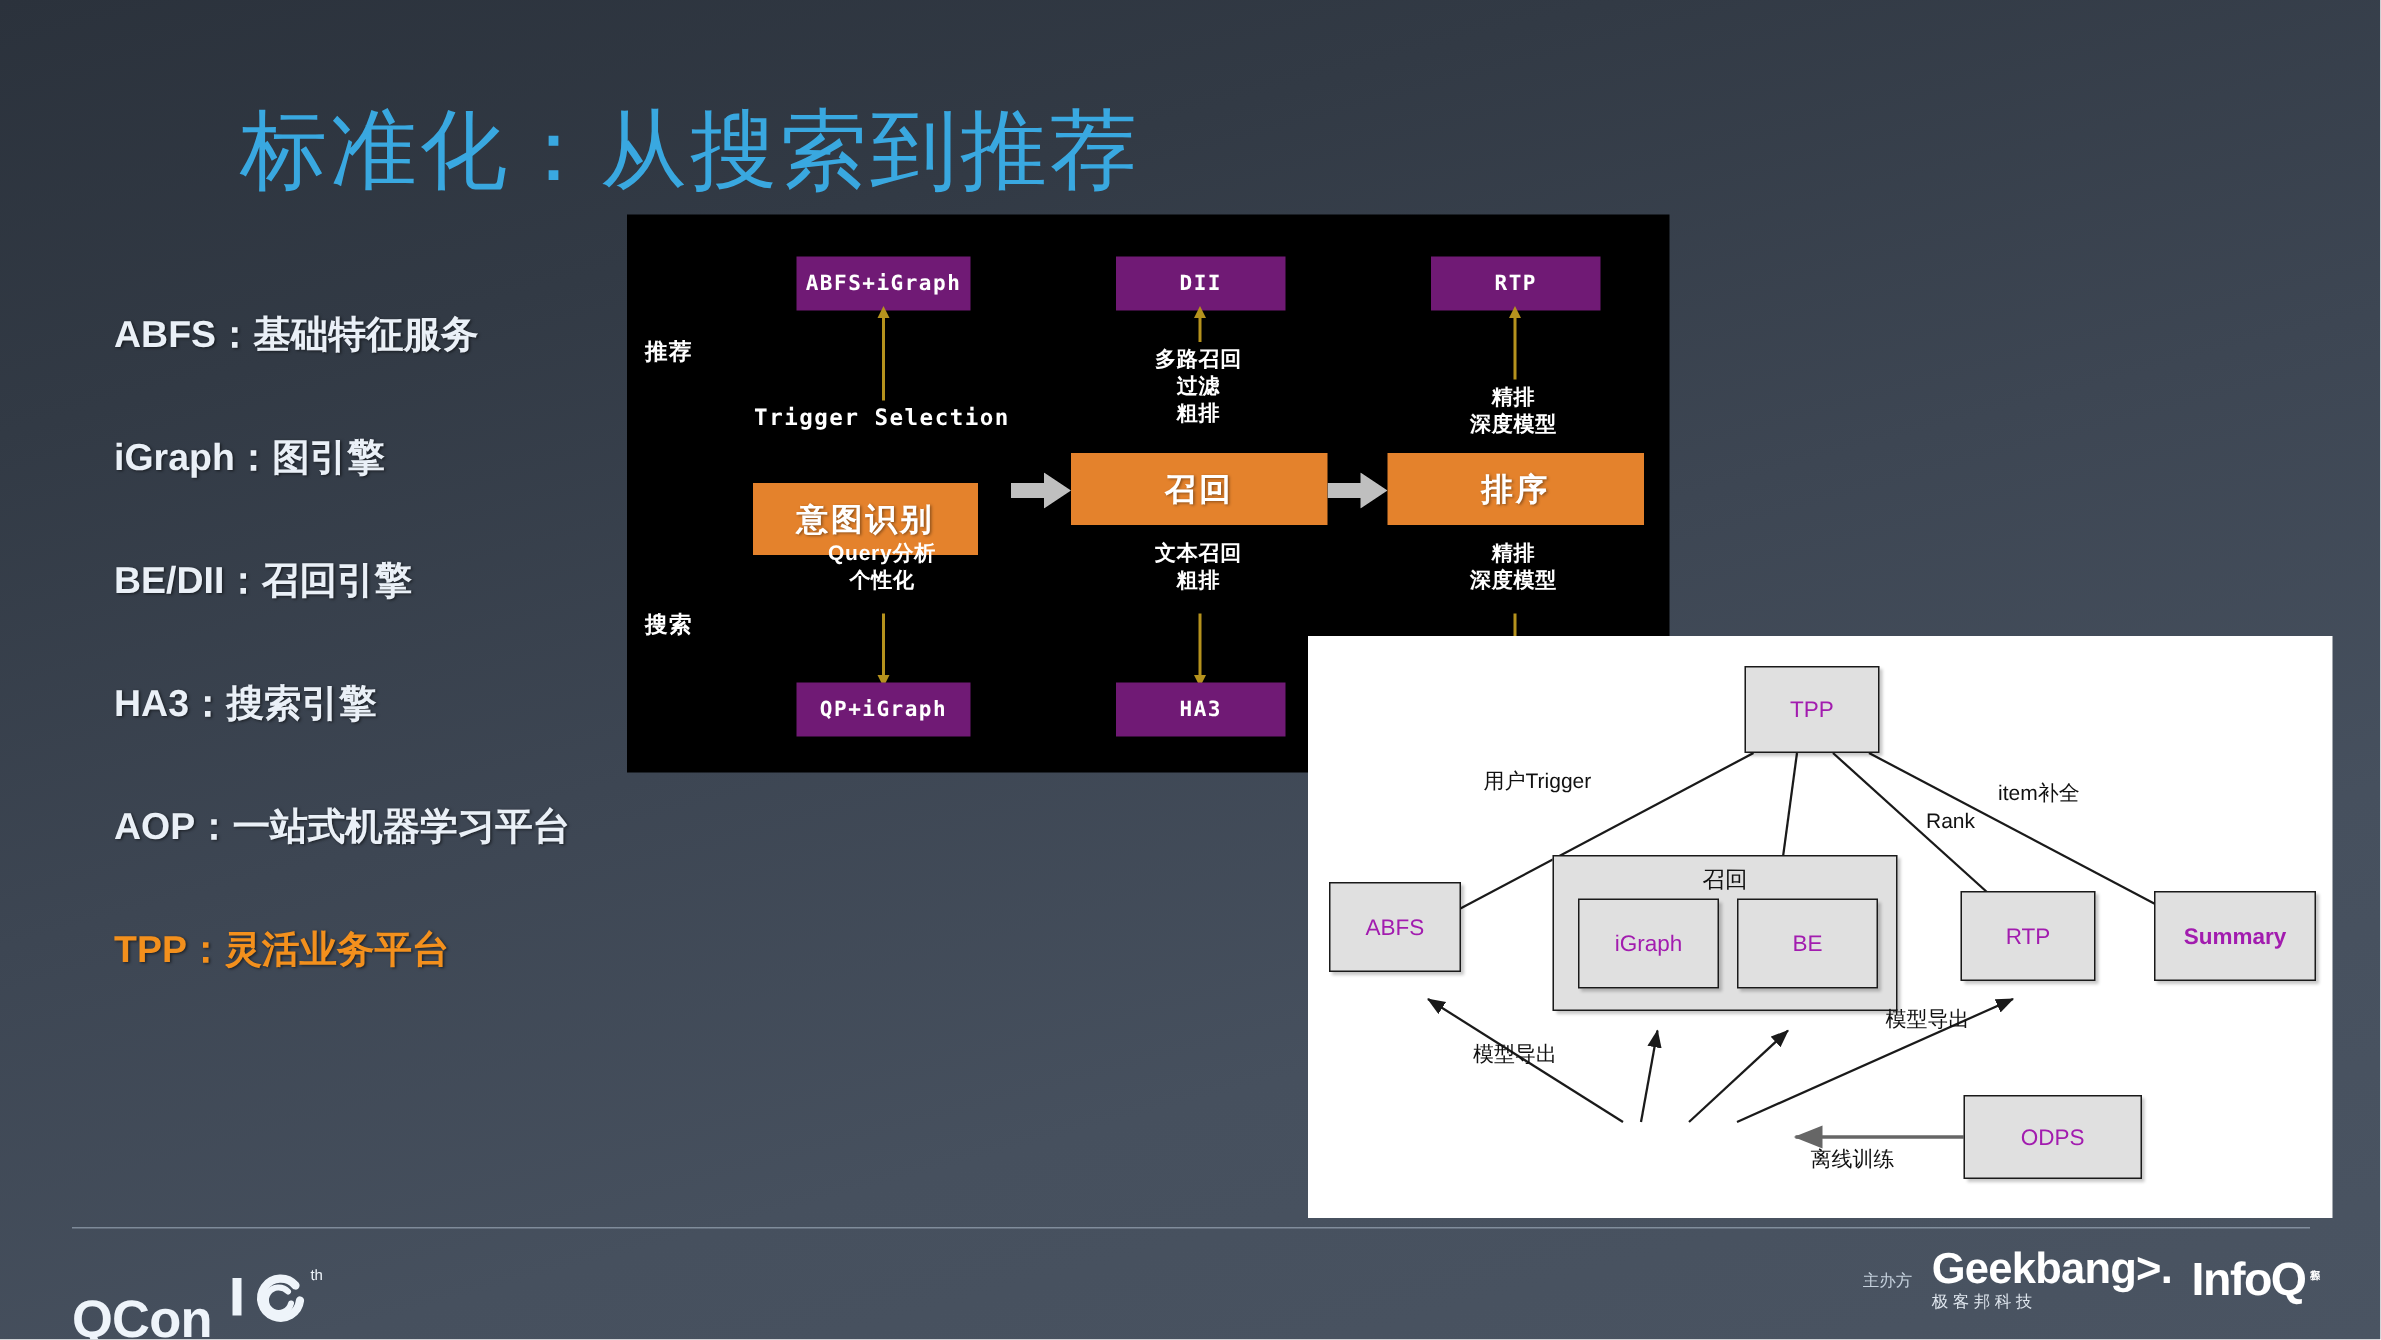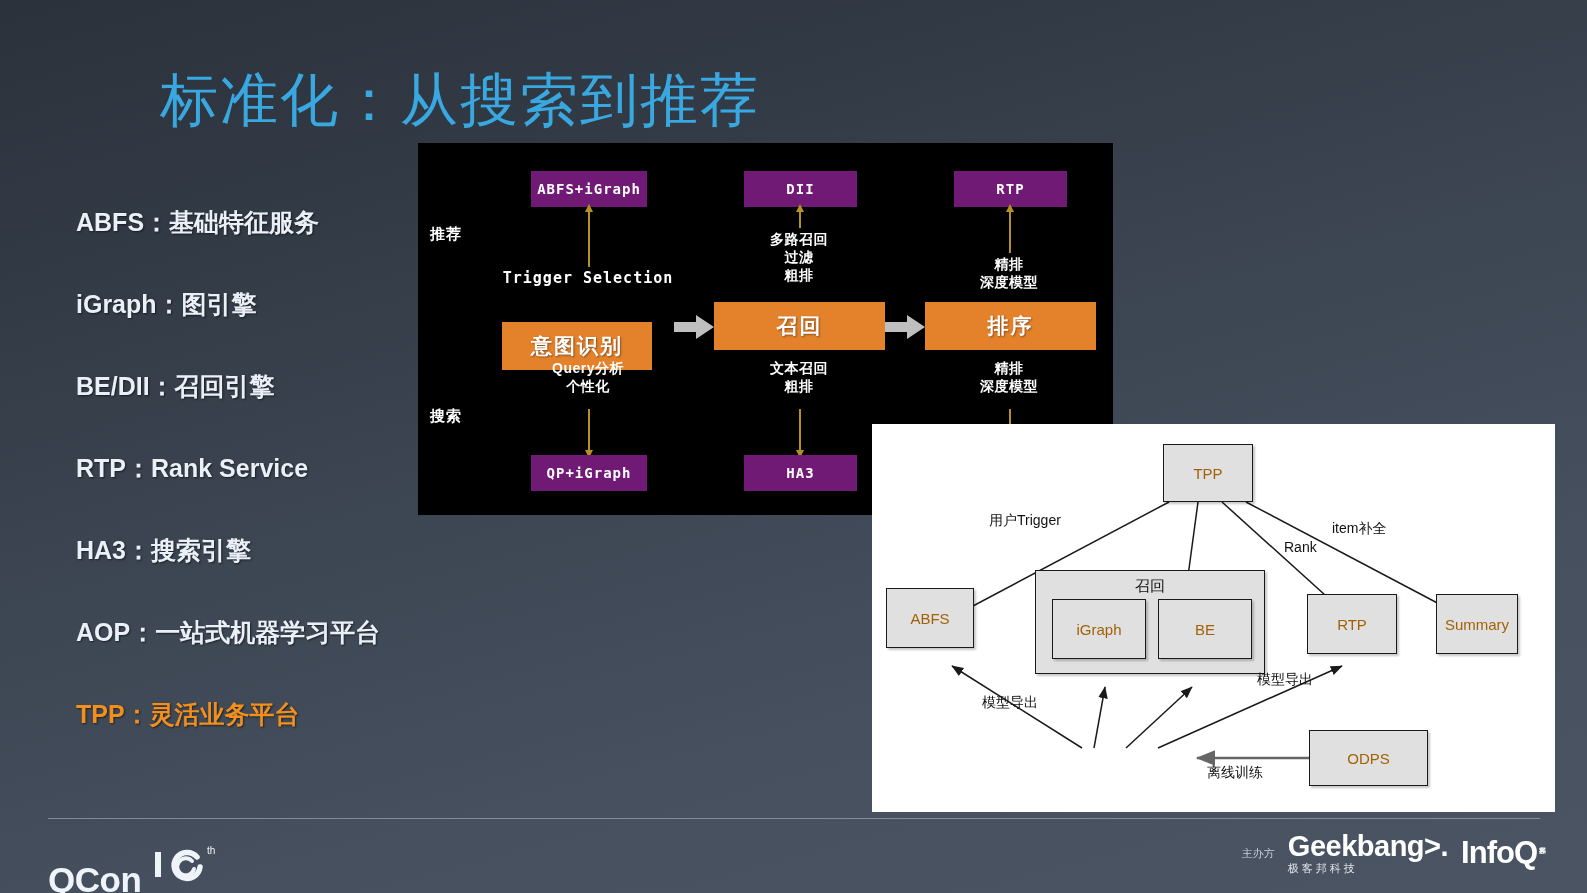--- a/index.html
+++ b/index.html
@@ -126,21 +126,21 @@
     width: 683px; height: 388px;
     background: #ffffff;
   }
   .wp-svg { position: absolute; left: 0; top: 0; }
   .wp-node {
     position: absolute;
     background: #e0e0e0;
     border: 1.6px solid #1a1a1a;
     display: flex; align-items: center; justify-content: center;
     font-size: 15px;
-    color: #a16207;
+    color: #a21caf;
     box-shadow: 2px 2px 2px rgba(0,0,0,0.22);
   }
   .wp-group {
     position: absolute;
     background: #e0e0e0;
     border: 1.6px solid #1a1a1a;
     box-shadow: 2px 2px 2px rgba(0,0,0,0.22);
   }
   .wp-group-title {
     position: absolute;
@@ -201,21 +201,20 @@
 <body>
 
 <div class="slide">
 
   <div class="slide-title">标准化：从搜索到推荐</div>
 
   <div class="glossary">
     <div class="glossary-item">ABFS：基础特征服务</div>
     <div class="glossary-item">iGraph：图引擎</div>
     <div class="glossary-item">BE/DII：召回引擎</div>
-    <div class="glossary-item">RTP：Rank Service</div>
     <div class="glossary-item">HA3：搜索引擎</div>
     <div class="glossary-item">AOP：一站式机器学习平台</div>
     <div class="glossary-item accent">TPP：灵活业务平台</div>
   </div>
 
   <div class="black-panel">
 
     <div class="bp-rowlabel rec">推荐</div>
     <div class="bp-rowlabel sea">搜索</div>
 
@@ -299,21 +298,21 @@
     <div class="wp-node" style="left:14px; top:164px; width:88px; height:60px;">ABFS</div>
 
     <div class="wp-group" style="left:163px; top:146px; width:230px; height:104px;">
       <div class="wp-group-title">召回</div>
     </div>
     <div class="wp-node" style="left:180px; top:175px; width:94px; height:60px;">iGraph</div>
     <div class="wp-node" style="left:286px; top:175px; width:94px; height:60px;">BE</div>
 
     <div class="wp-node" style="left:435px; top:170px; width:90px; height:60px;">RTP</div>
 
-    <div class="wp-node" style="left:564px; top:170px; width:82px; height:60px;">Summary</div>
+    <div class="wp-node" style="left:564px; top:170px; width:108px; height:60px;font-weight:bold;">Summary</div>
 
 
     <div class="wp-node" style="left:437px; top:306px; width:119px; height:56px;">ODPS</div>
 
     <div class="wp-label" style="left:117px; top:88px;">用户Trigger</div>
     <div class="wp-label" style="left:460px; top:96px;">item补全</div>
     <div class="wp-label" style="left:412px; top:115px;">Rank</div>
     <div class="wp-label" style="left:385px; top:247px;">模型导出</div>
     <div class="wp-label" style="left:110px; top:270px;">模型导出</div>
     <div class="wp-label" style="left:335px; top:340px;">离线训练</div>

